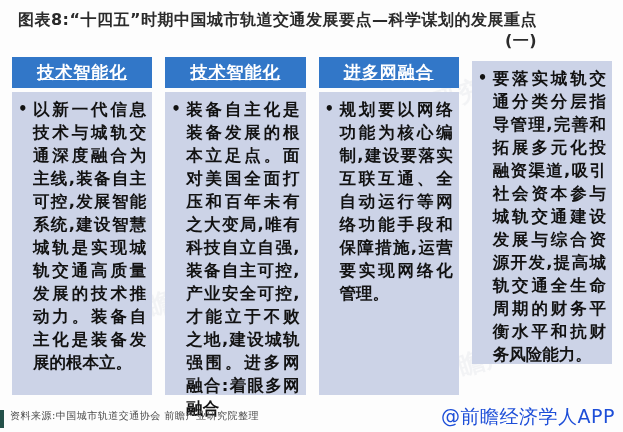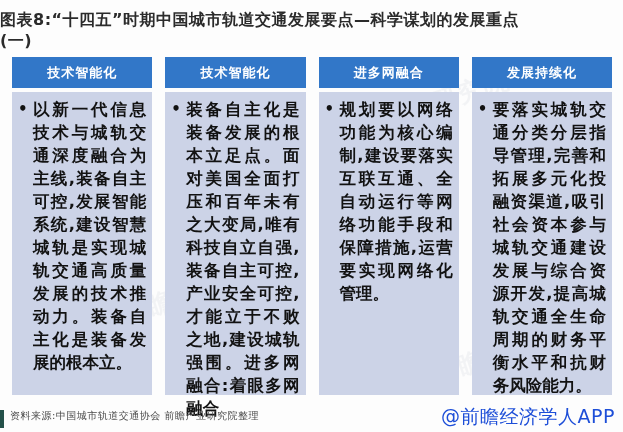--- a/index.html
+++ b/index.html
@@ -3,32 +3,33 @@
 <meta charset="utf-8">
 <style>
   html,body{margin:0;padding:0;background:#ffffff;}
   .canvas{
     position:relative;width:623px;height:432px;overflow:hidden;
     background:#fdfdfd;
     font-family:"DejaVu Sans","Liberation Sans",sans-serif;
   }
   .title{
     position:absolute;top:10px;left:0;width:537px;
-    text-align:left;font-size:16px;font-weight:700;color:#2b2b2b;
+    text-align:right;font-size:16px;font-weight:700;color:#2b2b2b;
     letter-spacing:0.5px;
   }
   .columns{
     position:absolute;top:57px;left:12px;right:11px;
     display:flex;gap:13px;
   }
   .column{flex:1;display:flex;flex-direction:column;}
   .col-header{
     height:31px;line-height:31px;text-align:center;
-    background:#3277c8;color:#ffffff;font-size:13px;font-weight:700;
+    background:#3277c8;color:#ffffff;font-size:17px;font-weight:700;
     letter-spacing:1px;
+    text-decoration:underline;
   }
   .col-body{
     margin-top:4px;height:297px;background:#ccd3e7;
     padding:6px 6px 0 6px;box-sizing:content-box;
   }
   .bullet{display:flex;color:#121212;}
   .dot{width:15px;flex:0 0 15px;font-size:15px;line-height:23px;font-weight:700;}
   .btext{flex:1;font-size:16.5px;line-height:23px;font-weight:700;
     text-align:justify;word-break:break-all;}
   .footer{
@@ -89,21 +90,20 @@
       <div class="col-header">进多网融合</div>
       <div class="col-body">
         <div class="bullet">
           <span class="dot">•</span>
           <span class="btext">规划要以网络功能为核心编制,建设要落实互联互通、全自动运行等网络功能手段和保障措施,运营要实现网络化管理。</span>
         </div>
       </div>
     </div>
 
     <div class="column">
-      <div class="col-header">发展持续化</div>
       <div class="col-body">
         <div class="bullet">
           <span class="dot">•</span>
           <span class="btext">要落实城轨交通分类分层指导管理,完善和拓展多元化投融资渠道,吸引社会资本参与城轨交通建设发展与综合资源开发,提高城轨交通全生命周期的财务平衡水平和抗财务风险能力。</span>
         </div>
       </div>
     </div>
 
   </div>
 

